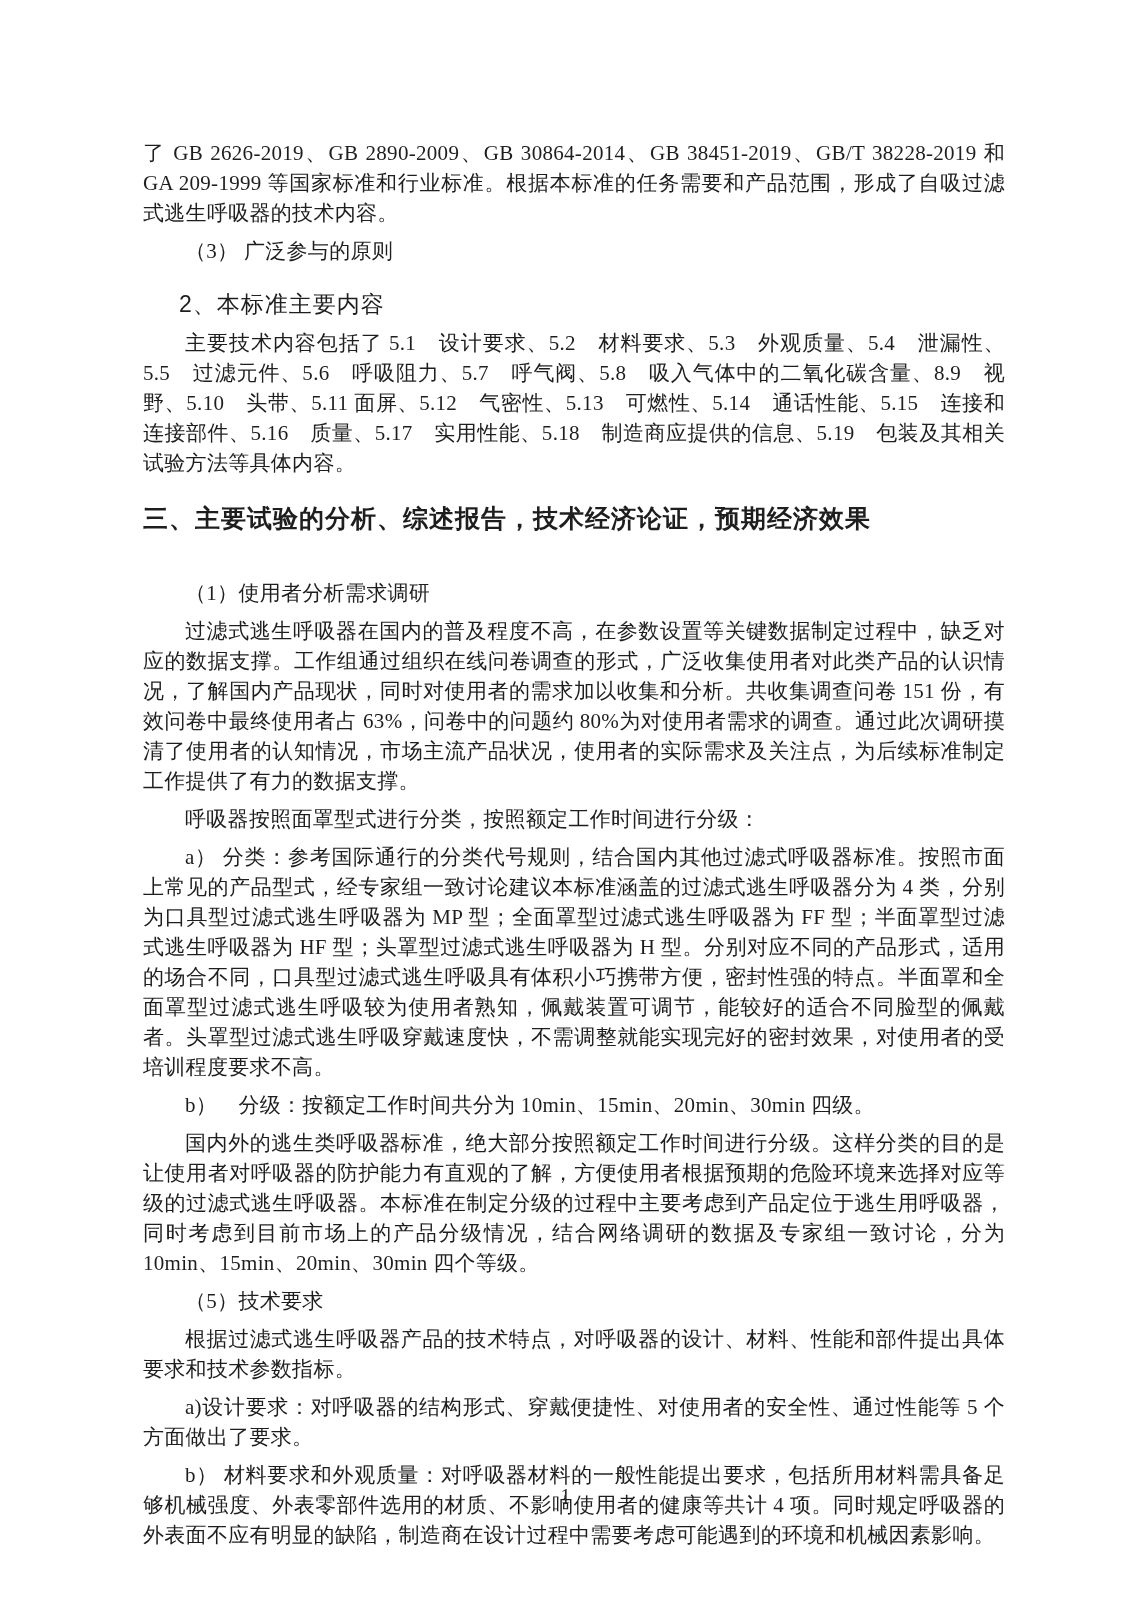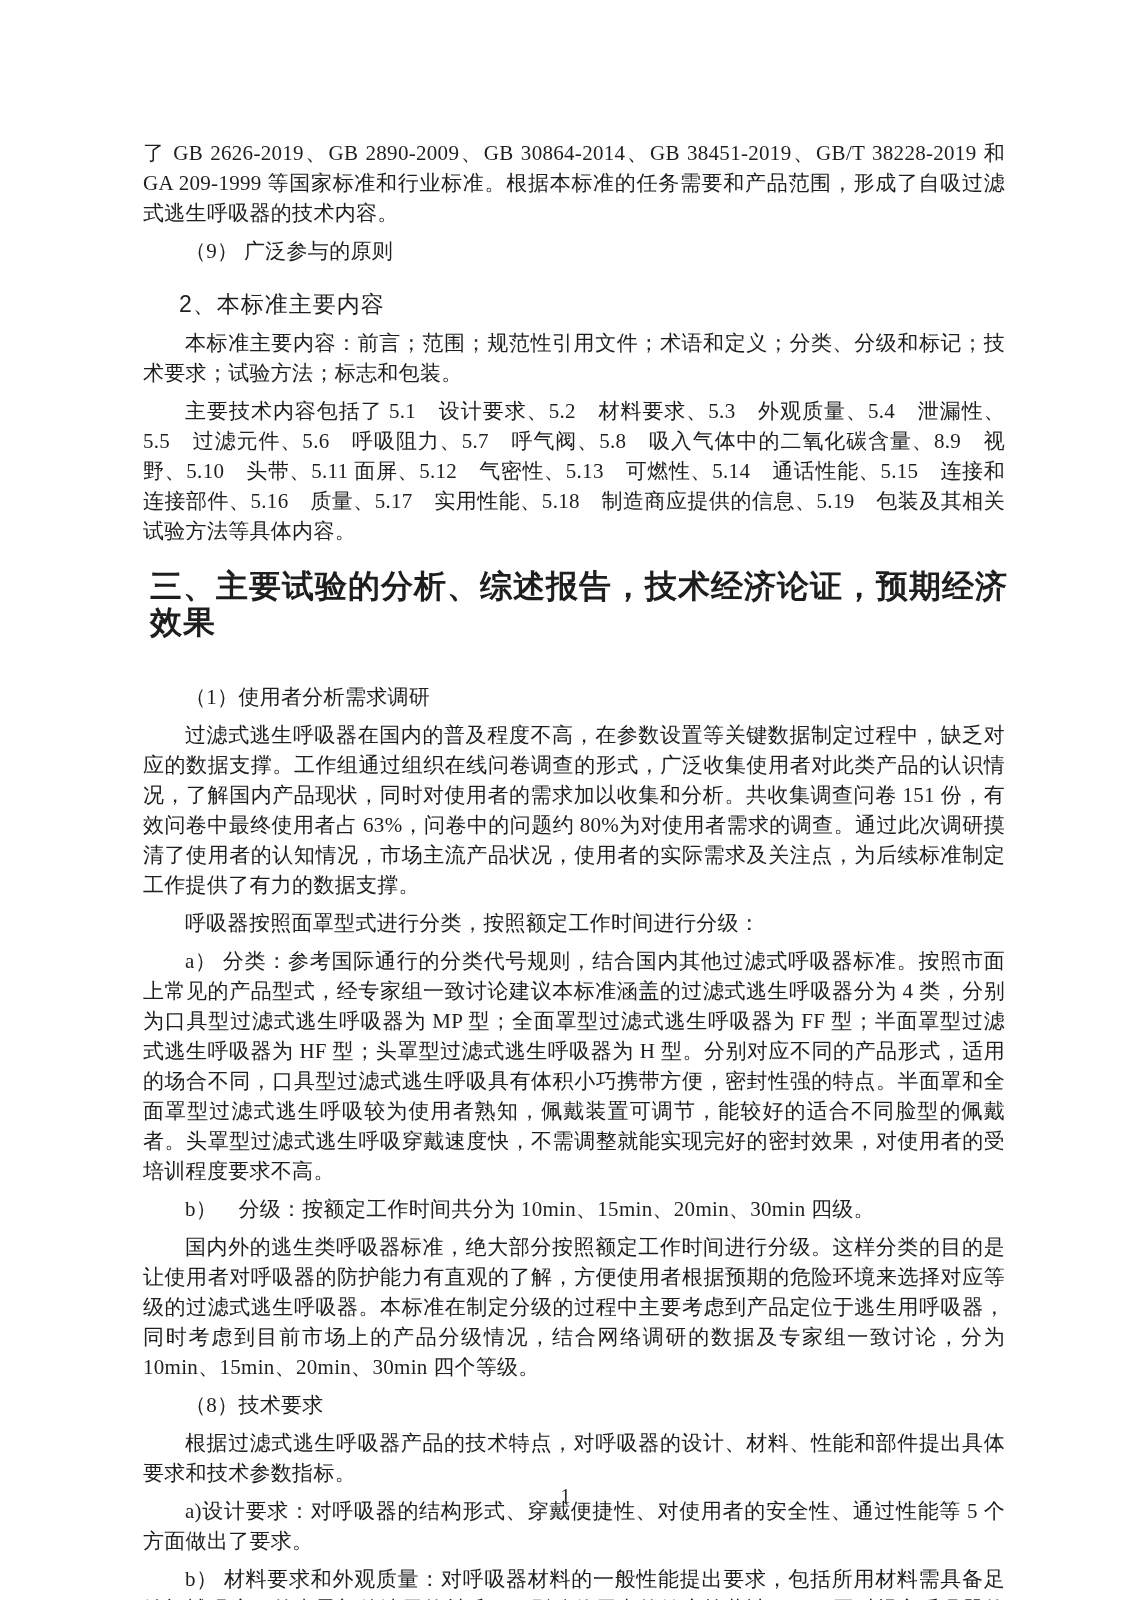--- a/index.html
+++ b/index.html
@@ -39,52 +39,51 @@
     font-weight: normal;
     font-size: 23px;
     line-height: 32px;
     margin: 22px 0 8px 0;
     text-indent: 44px;
     letter-spacing: 1px;
   }
   .h-chapter {
     font-family: "Liberation Sans", "DejaVu Sans", sans-serif;
     font-weight: bold;
-    font-size: 32px;
+    font-size: 25px;
     line-height: 36px;
-    margin: 22px 0 42px 15px;
+    margin: 22px 0 42px 8px;
     letter-spacing: 1px;
   }
   .page-footer {
     position: absolute;
     top: 1484px;
     left: 0;
     width: 100%;
     text-align: center;
     font-size: 20px;
     line-height: 24px;
     color: #2a2a2a;
   }
 </style>
 </head>
 <body>
 
 <div class="page">
   <div class="content">
     <p class="p">了 GB 2626-2019、GB 2890-2009、GB 30864-2014、GB 38451-2019、GB/T 38228-2019 和 GA 209-1999 等国家标准和行业标准。根据本标准的任务需要和产品范围，形成了自吸过滤式逃生呼吸器的技术内容。</p>
-    <p class="p ind">（9） 广泛参与的原则</p>
+    <p class="p ind">（3） 广泛参与的原则</p>
     <h3 class="h-section">2、本标准主要内容</h3>
-    <p class="p ind">本标准主要内容：前言；范围；规范性引用文件；术语和定义；分类、分级和标记；技术要求；试验方法；标志和包装。</p>
     <p class="p ind">主要技术内容包括了 5.1　设计要求、5.2　材料要求、5.3　外观质量、5.4　泄漏性、5.5　过滤元件、5.6　呼吸阻力、5.7　呼气阀、5.8　吸入气体中的二氧化碳含量、8.9　视野、5.10　头带、5.11 面屏、5.12　气密性、5.13　可燃性、5.14　通话性能、5.15　连接和连接部件、5.16　质量、5.17　实用性能、5.18　制造商应提供的信息、5.19　包装及其相关试验方法等具体内容。</p>
     <h2 class="h-chapter">三、主要试验的分析、综述报告，技术经济论证，预期经济效果</h2>
     <p class="p ind">（1）使用者分析需求调研</p>
     <p class="p ind">过滤式逃生呼吸器在国内的普及程度不高，在参数设置等关键数据制定过程中，缺乏对应的数据支撑。工作组通过组织在线问卷调查的形式，广泛收集使用者对此类产品的认识情况，了解国内产品现状，同时对使用者的需求加以收集和分析。共收集调查问卷 151 份，有效问卷中最终使用者占 63%，问卷中的问题约 80%为对使用者需求的调查。通过此次调研摸清了使用者的认知情况，市场主流产品状况，使用者的实际需求及关注点，为后续标准制定工作提供了有力的数据支撑。</p>
     <p class="p ind">呼吸器按照面罩型式进行分类，按照额定工作时间进行分级：</p>
     <p class="p ind">a） 分类：参考国际通行的分类代号规则，结合国内其他过滤式呼吸器标准。按照市面上常见的产品型式，经专家组一致讨论建议本标准涵盖的过滤式逃生呼吸器分为 4 类，分别为口具型过滤式逃生呼吸器为 MP 型；全面罩型过滤式逃生呼吸器为 FF 型；半面罩型过滤式逃生呼吸器为 HF 型；头罩型过滤式逃生呼吸器为 H 型。分别对应不同的产品形式，适用的场合不同，口具型过滤式逃生呼吸具有体积小巧携带方便，密封性强的特点。半面罩和全面罩型过滤式逃生呼吸较为使用者熟知，佩戴装置可调节，能较好的适合不同脸型的佩戴者。头罩型过滤式逃生呼吸穿戴速度快，不需调整就能实现完好的密封效果，对使用者的受培训程度要求不高。</p>
     <p class="p ind">b）　分级：按额定工作时间共分为 10min、15min、20min、30min 四级。</p>
     <p class="p ind">国内外的逃生类呼吸器标准，绝大部分按照额定工作时间进行分级。这样分类的目的是让使用者对呼吸器的防护能力有直观的了解，方便使用者根据预期的危险环境来选择对应等级的过滤式逃生呼吸器。本标准在制定分级的过程中主要考虑到产品定位于逃生用呼吸器，同时考虑到目前市场上的产品分级情况，结合网络调研的数据及专家组一致讨论，分为 10min、15min、20min、30min 四个等级。</p>
-    <p class="p ind">（8）技术要求</p>
+    <p class="p ind">（5）技术要求</p>
     <p class="p ind">根据过滤式逃生呼吸器产品的技术特点，对呼吸器的设计、材料、性能和部件提出具体要求和技术参数指标。</p>
     <p class="p ind">a)设计要求：对呼吸器的结构形式、穿戴便捷性、对使用者的安全性、通过性能等 5 个方面做出了要求。</p>
     <p class="p ind">b） 材料要求和外观质量：对呼吸器材料的一般性能提出要求，包括所用材料需具备足够机械强度、外表零部件选用的材质、不影响使用者的健康等共计 4 项。同时规定呼吸器的外表面不应有明显的缺陷，制造商在设计过程中需要考虑可能遇到的环境和机械因素影响。</p>
   </div>
   <div class="page-footer">1</div>
 </div>
 
 </body></html>

